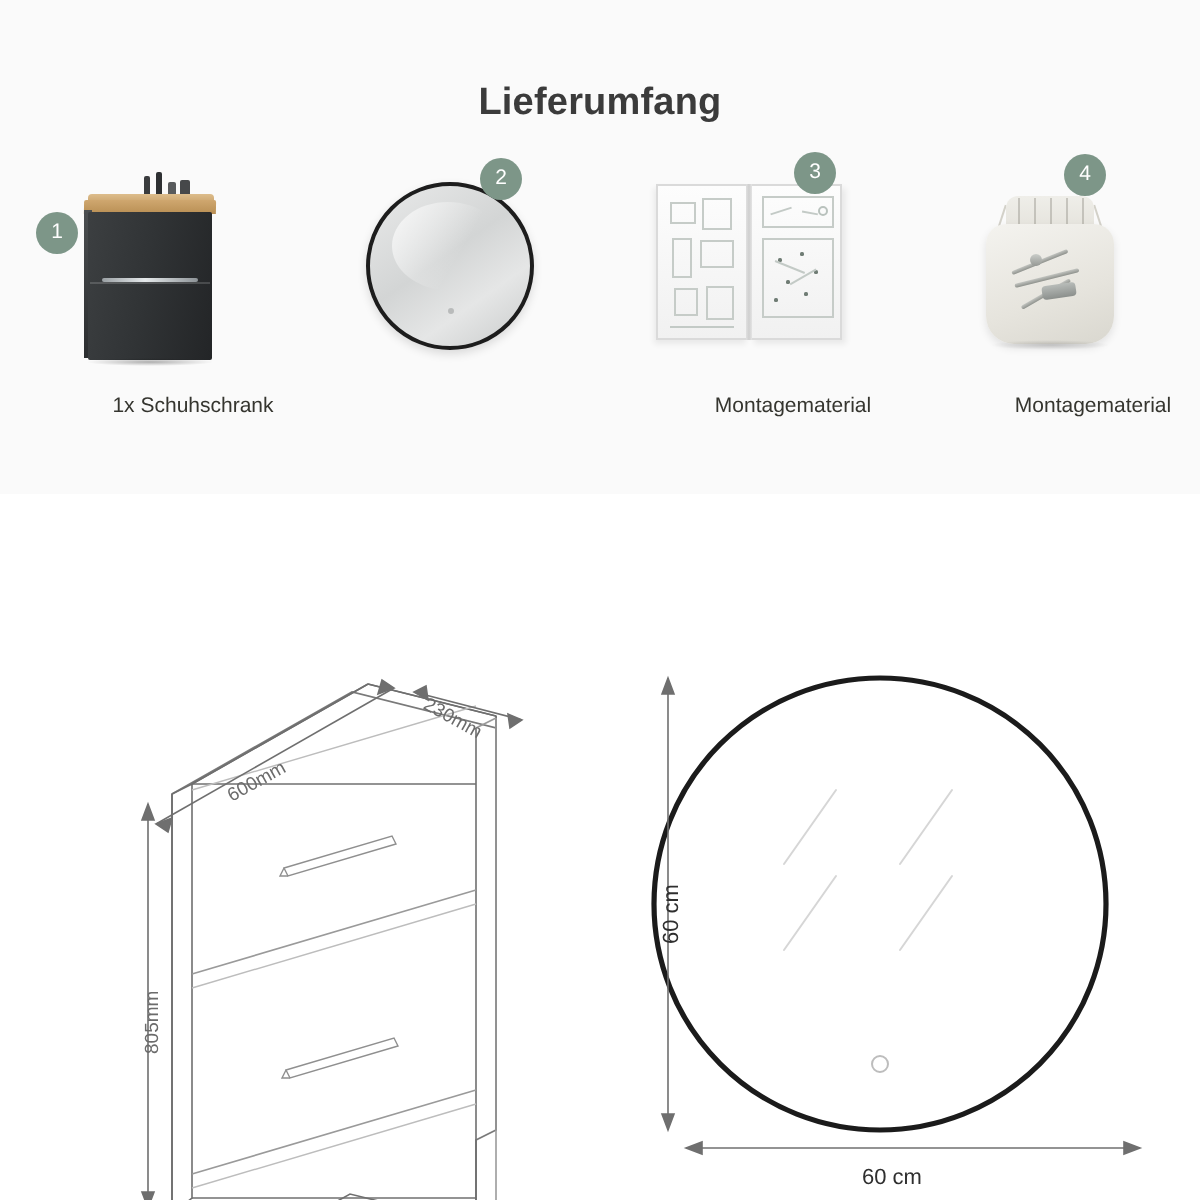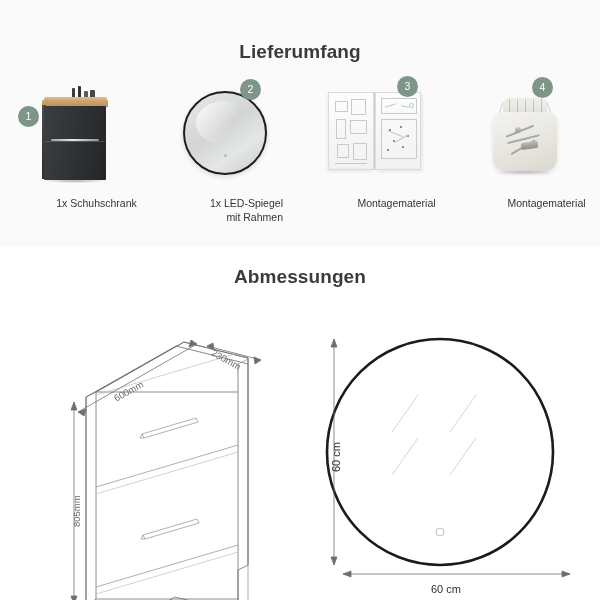--- a/index.html
+++ b/index.html
@@ -67,21 +67,21 @@
     position: relative;
     width: 130px;
     height: 115px;
     display: flex;
     align-items: flex-end;
     justify-content: center;
   }
 
   .item-caption {
     margin-top: 9px;
-    text-align: right;
+    text-align: left;
     font-size: 10.5px;
     line-height: 14px;
     color: #35352f;
     white-space: pre-line;
     margin-left: 43px;
   }
 
   .badge {
     position: absolute;
     width: 21px;
@@ -332,22 +332,20 @@
       <div class="scope-item">
         <div class="item-art">
           <div class="mirror-photo">
             <div class="mirror-ring">
               <div class="mirror-sheen"></div>
               <div class="mirror-dot"></div>
             </div>
           </div>
           <div class="badge" style="left:80px; top:7px;">2</div>
         </div>
-        <div class="item-caption">1x LED-Spiegel
-mit Rahmen</div>
       </div>
 
       <div class="scope-item">
         <div class="item-art">
           <div class="manual-photo">
             <div class="page-l">
               <div class="sketch" style="left:6px;  top:8px;  width:13px; height:11px;"></div>
               <div class="sketch" style="left:22px; top:6px;  width:15px; height:16px;"></div>
               <div class="sketch" style="left:7px;  top:26px; width:10px; height:20px;"></div>
               <div class="sketch" style="left:21px; top:27px; width:17px; height:14px;"></div>
@@ -399,21 +397,20 @@
           <div class="badge" style="left:72px; top:5px;">4</div>
         </div>
         <div class="item-caption">Montagematerial</div>
       </div>
 
     </div>
   </div>
 
   <div class="section-dims">
 
-    <div class="section-title dims-title">Abmessungen</div>
 
     <svg class="dims-canvas" viewBox="0 0 600 353">
 
       <g fill="none" stroke="#6f6f6f" stroke-width="0.8">
 
         <polygon points="88,392 88,392"></polygon>
         <path d="M86,400 L175,350 L248,368 L248,368"></path>
 
         <path d="M86,150 L176,99 L248,117 L248,318 L238,323 L238,360 L86,360 Z" stroke="#7a7a7a" stroke-width="0.9"></path>
         <path d="M86,150 L86,360"></path>

